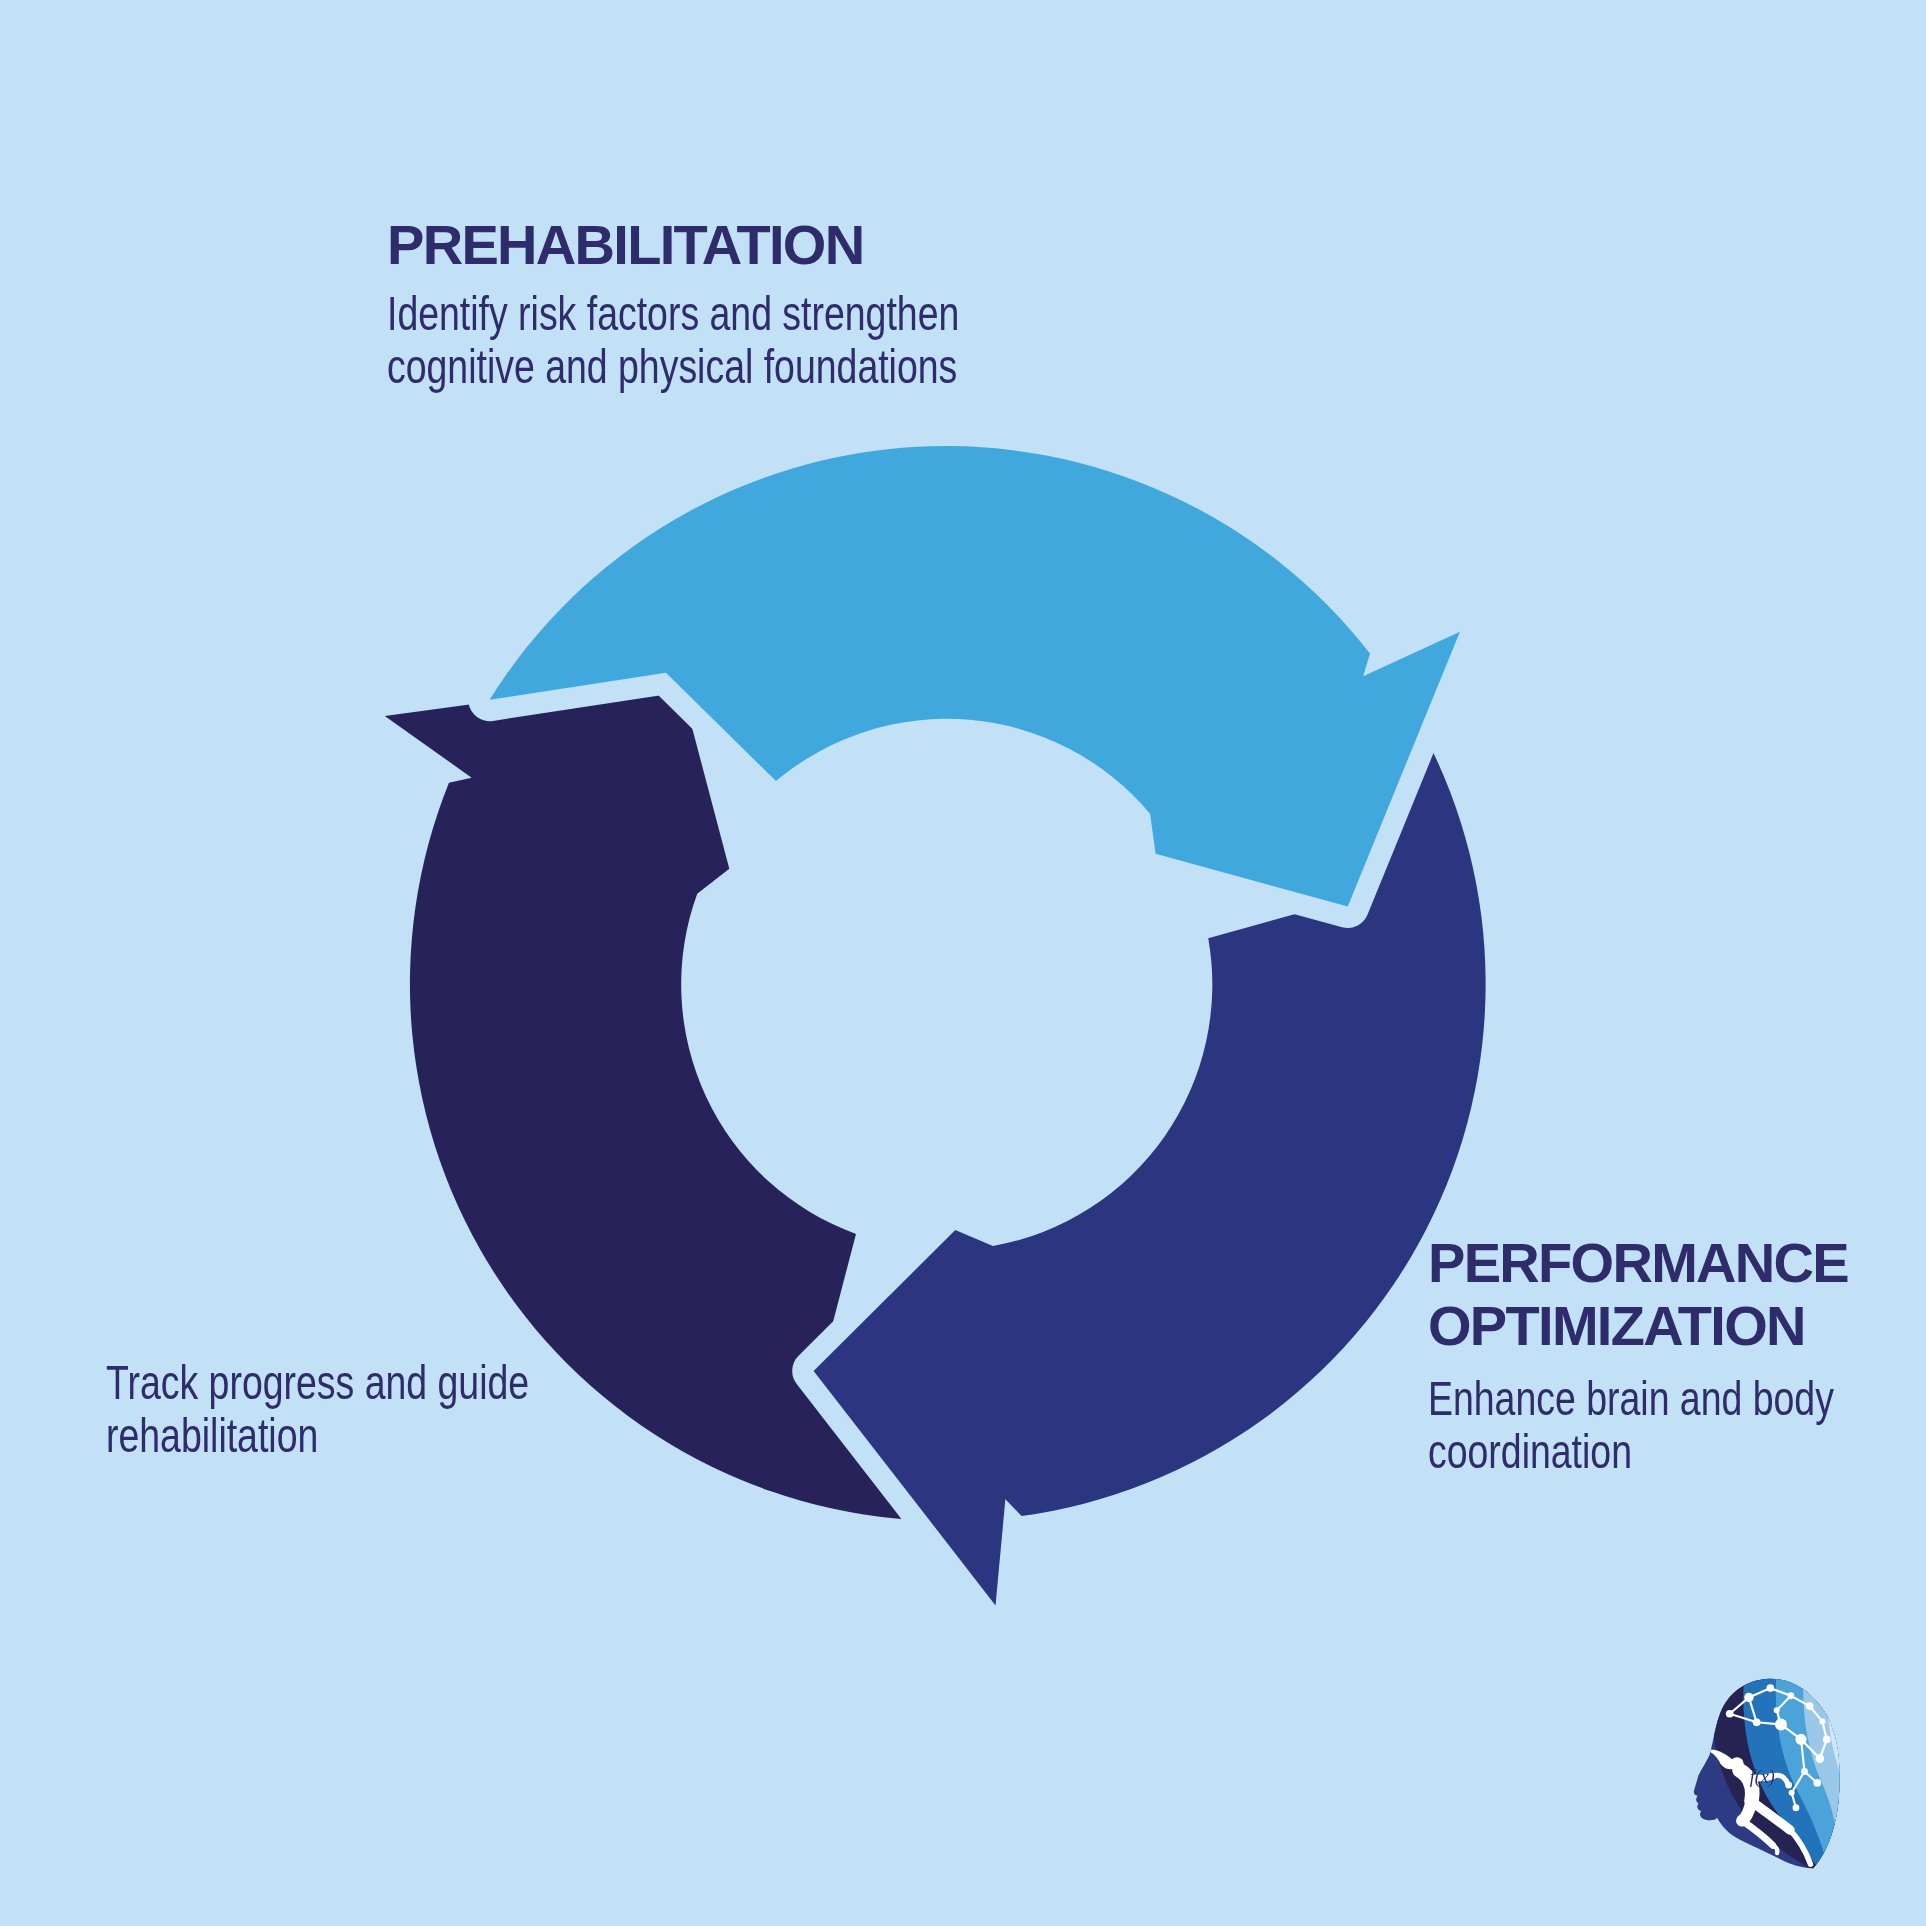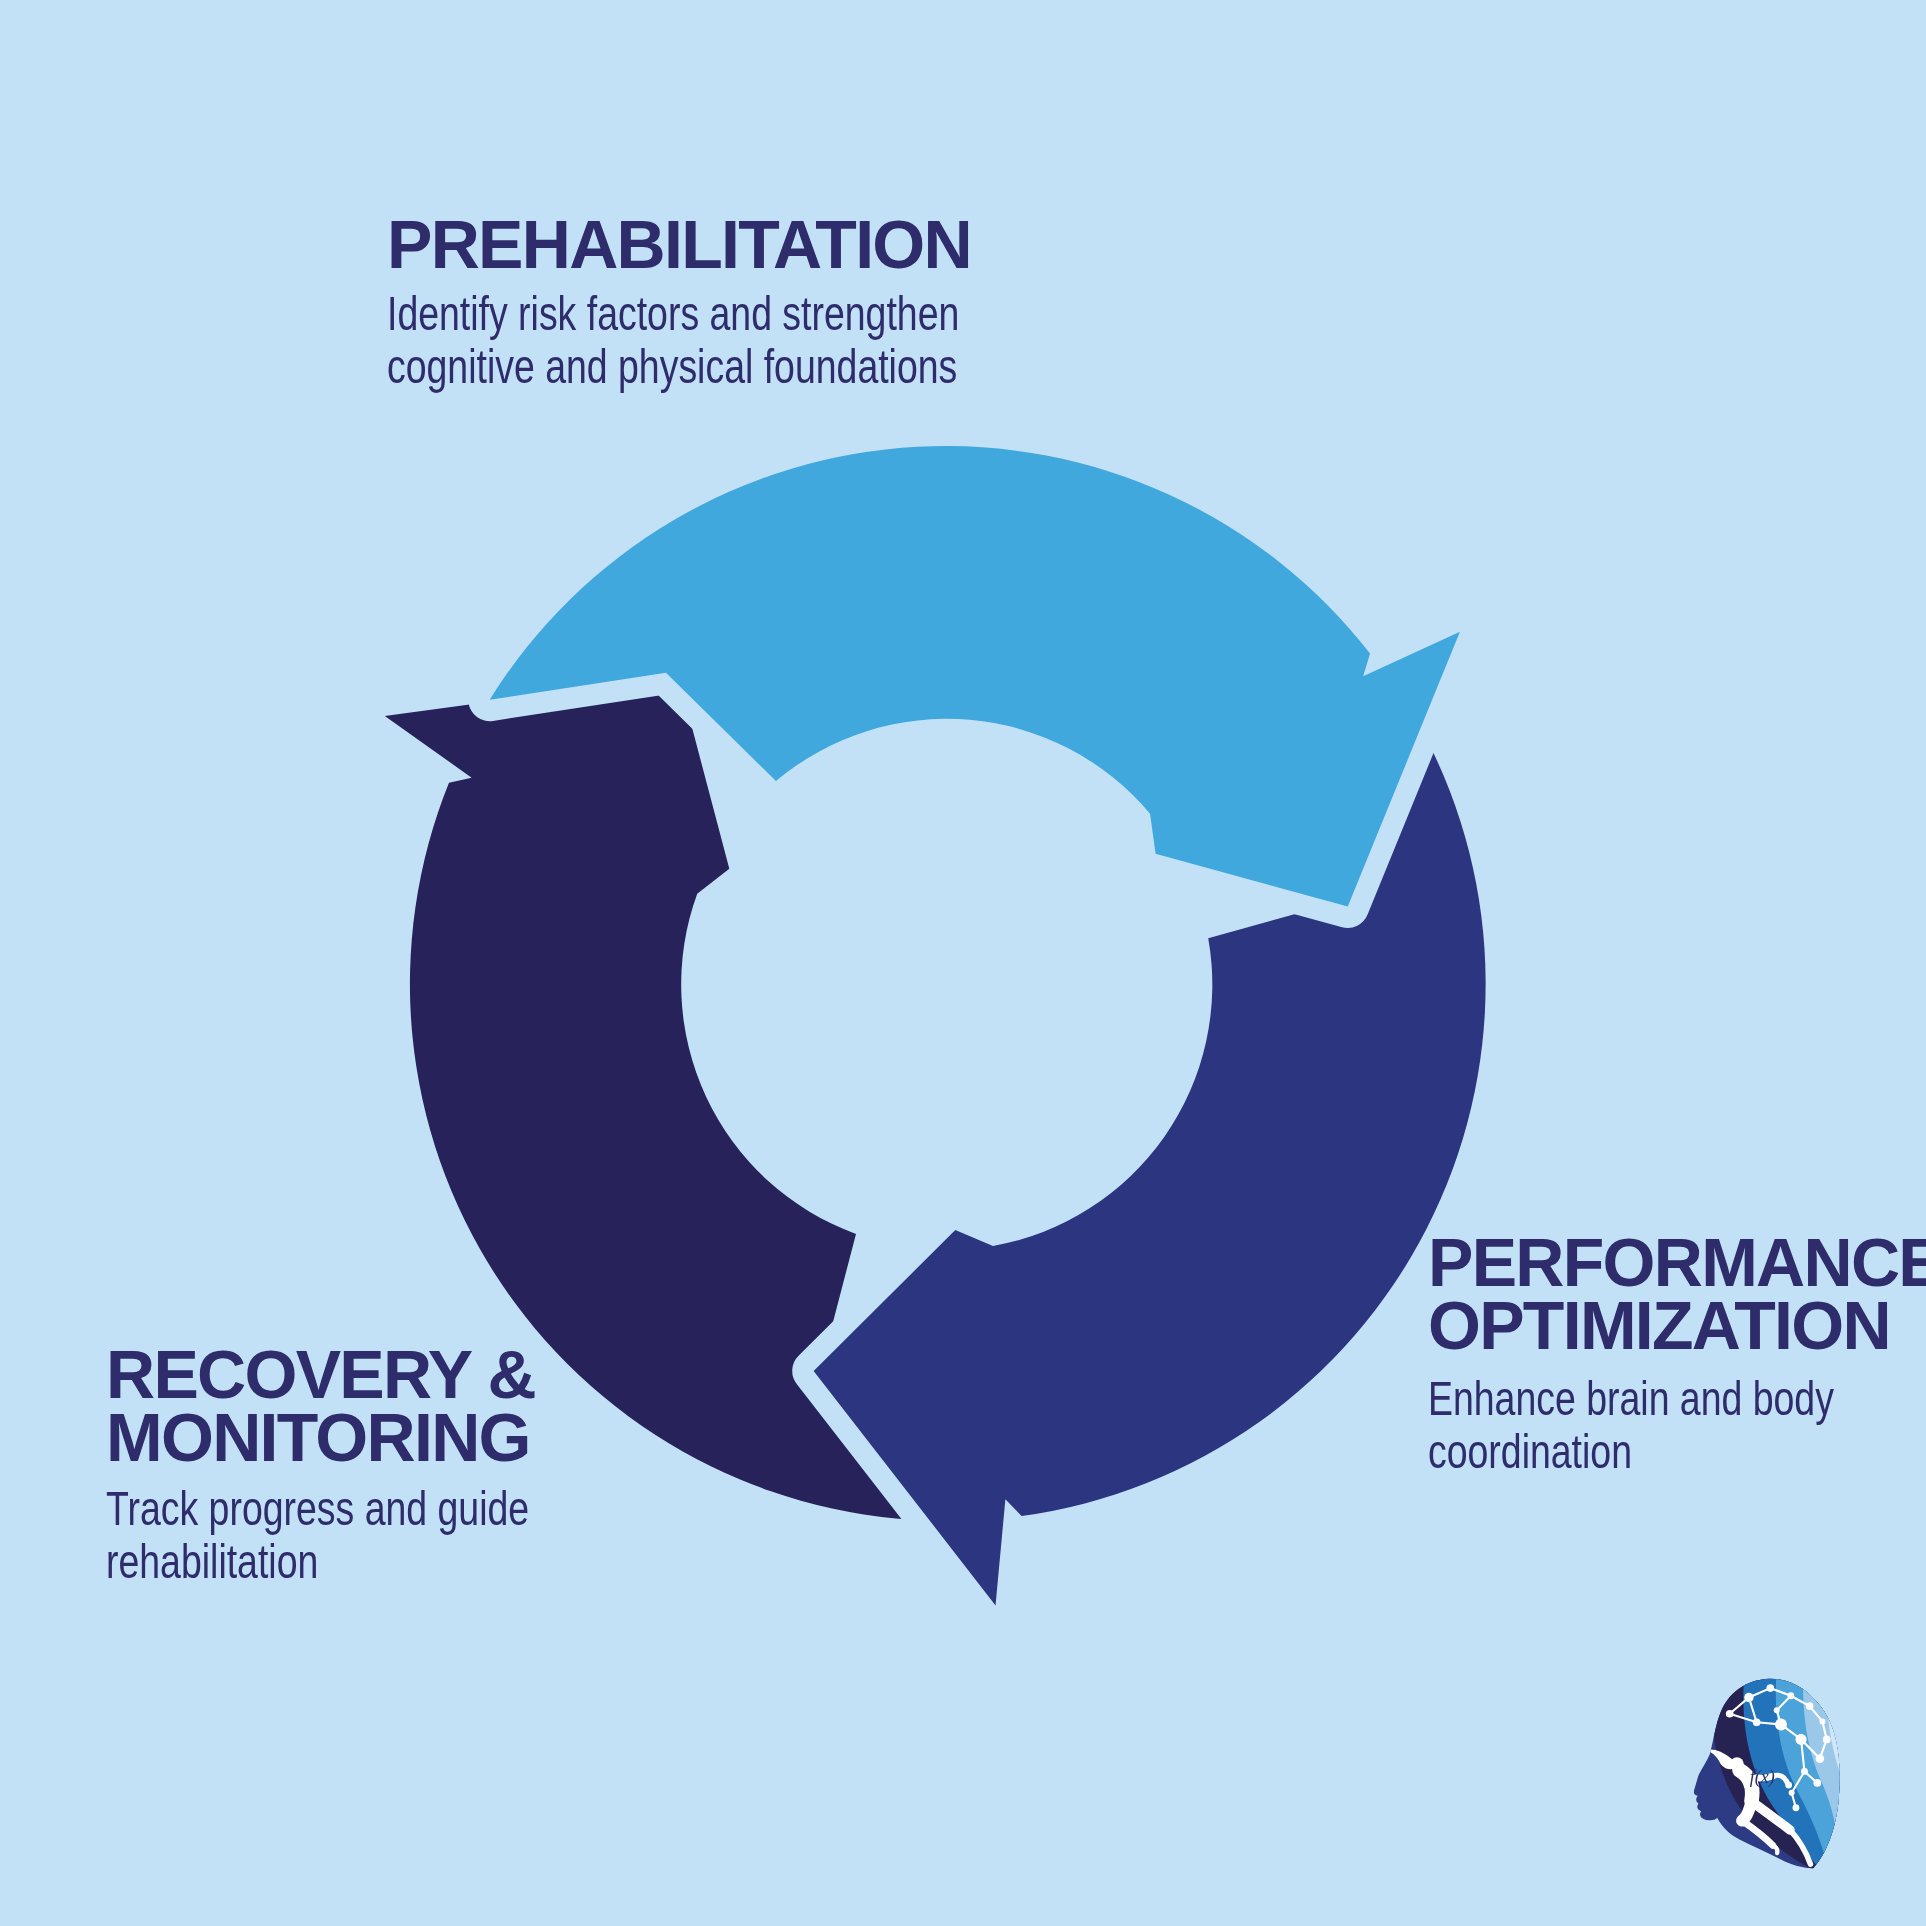--- a/index.html
+++ b/index.html
@@ -21,21 +21,21 @@
     stroke-linejoin: round;
     paint-order: stroke;
   }
   .arrow-prehab   { fill: var(--arrow_prehab); }
   .arrow-perf     { fill: var(--arrow_performance); }
   .arrow-recovery { fill: var(--arrow_recovery); }
 
   .text-block { position: absolute; color: var(--text); }
   .section-title {
     font-weight: bold;
-    font-size: 68px;
+    font-size: 56px;
     line-height: 63px;
     letter-spacing: -1.7px;
     white-space: nowrap;
   }
   .section-desc {
     margin-top: 11px;
     font-size: 48px;
     line-height: 53px;
     white-space: nowrap;
     transform: scaleX(0.78);
@@ -81,24 +81,20 @@
       <div>PERFORMANCE</div>
       <div>OPTIMIZATION</div>
     </div>
     <div class="section-desc" style="margin-top:14.6px;">
       <div>Enhance brain and body</div>
       <div>coordination</div>
     </div>
   </div>
 
   <div class="text-block" style="left:106px; top:1343px;">
-    <div class="section-title">
-      <div>RECOVERY &amp;</div>
-      <div>MONITORING</div>
-    </div>
     <div class="section-desc" style="margin-top:13px;">
       <div>Track progress and guide</div>
       <div>rehabilitation</div>
     </div>
   </div>
 
   <svg class="logo-svg" style="left:1689px; top:1671px;" width="169" height="203" viewBox="0 0 395 475">
     <defs>
       <clipPath id="headClip">
         <path d="M 185 18 C 130 22 92 52 74 96 C 62 124 58 160 48 196 C 42 210 30 228 22 244

